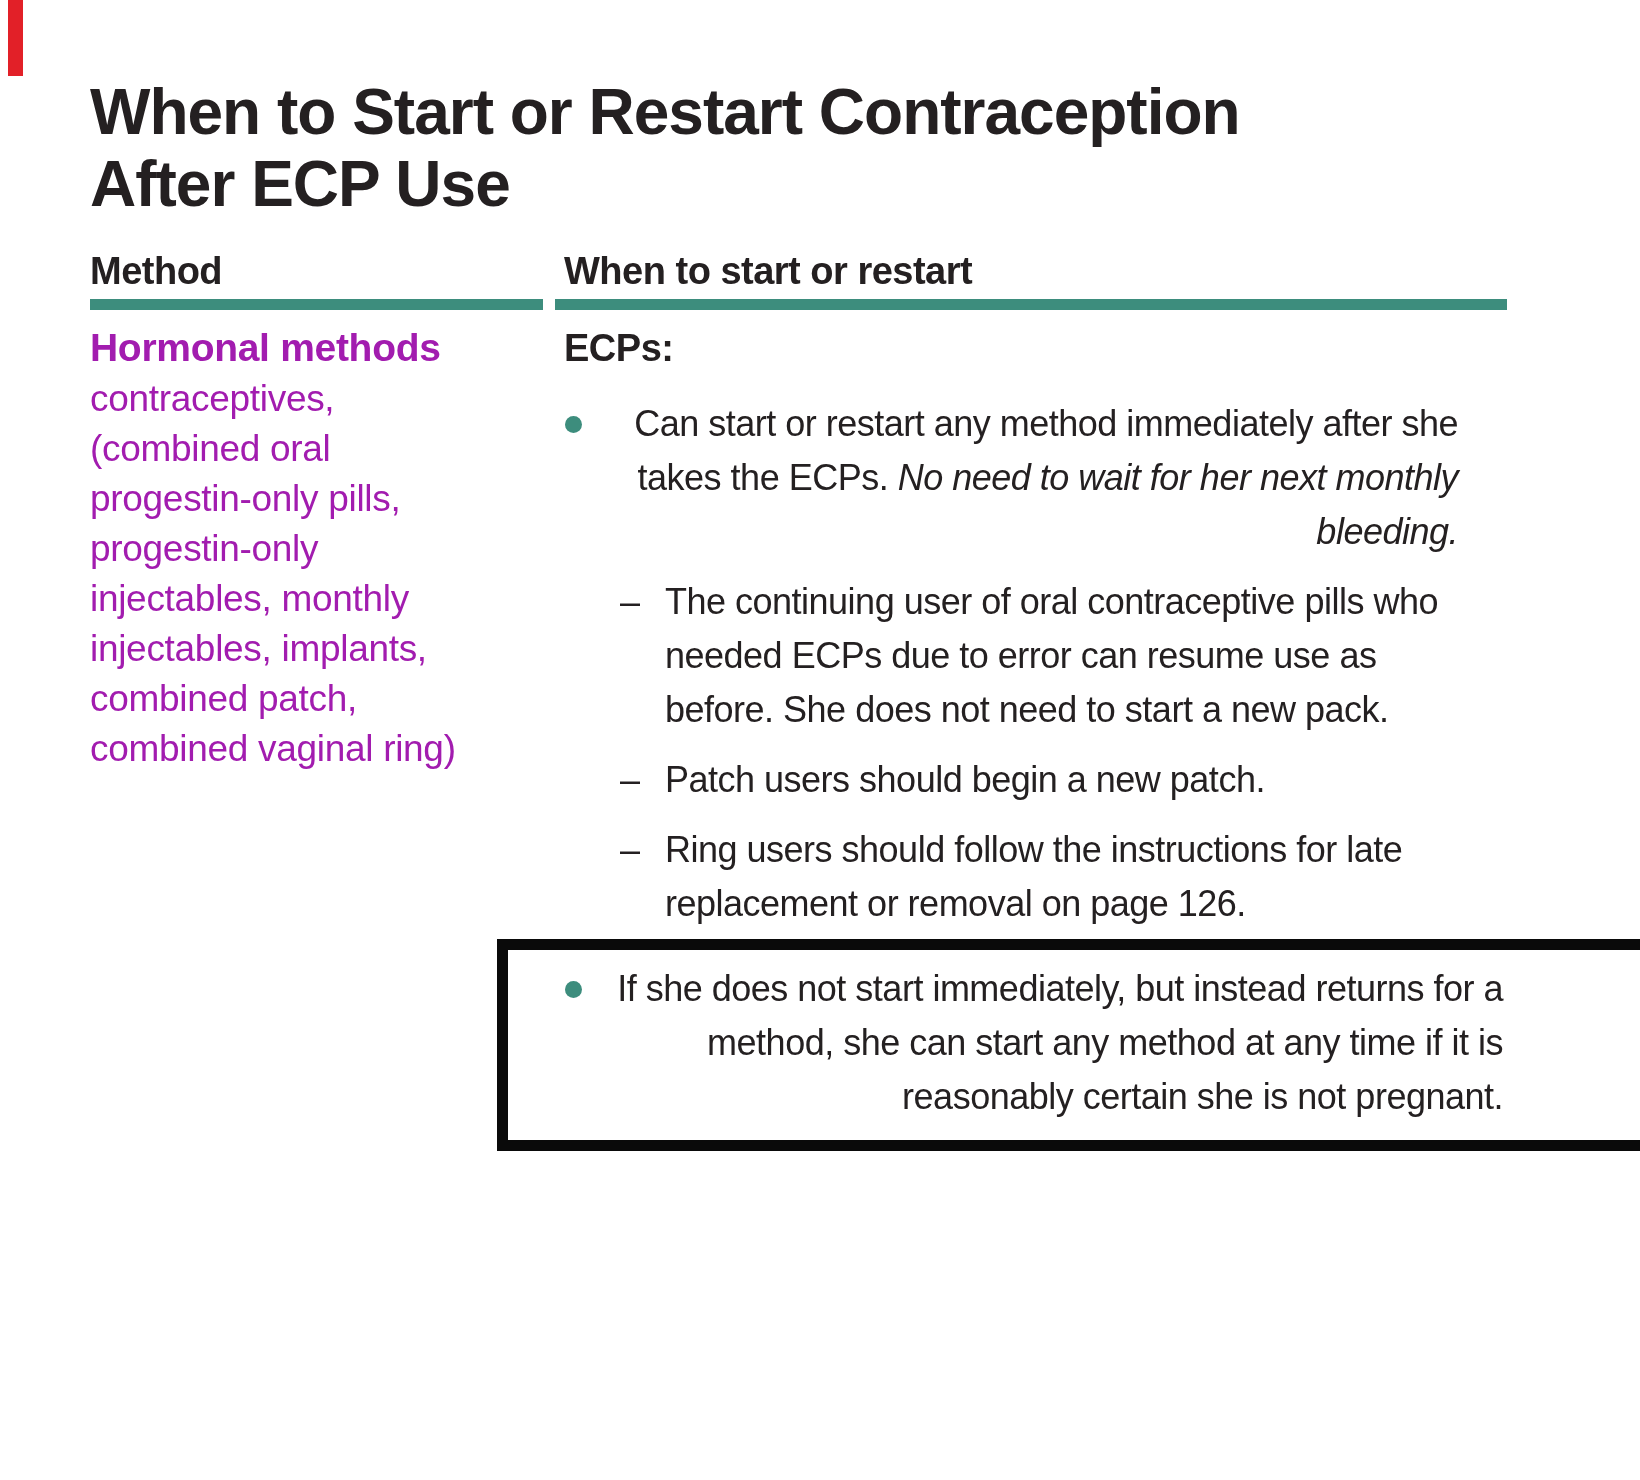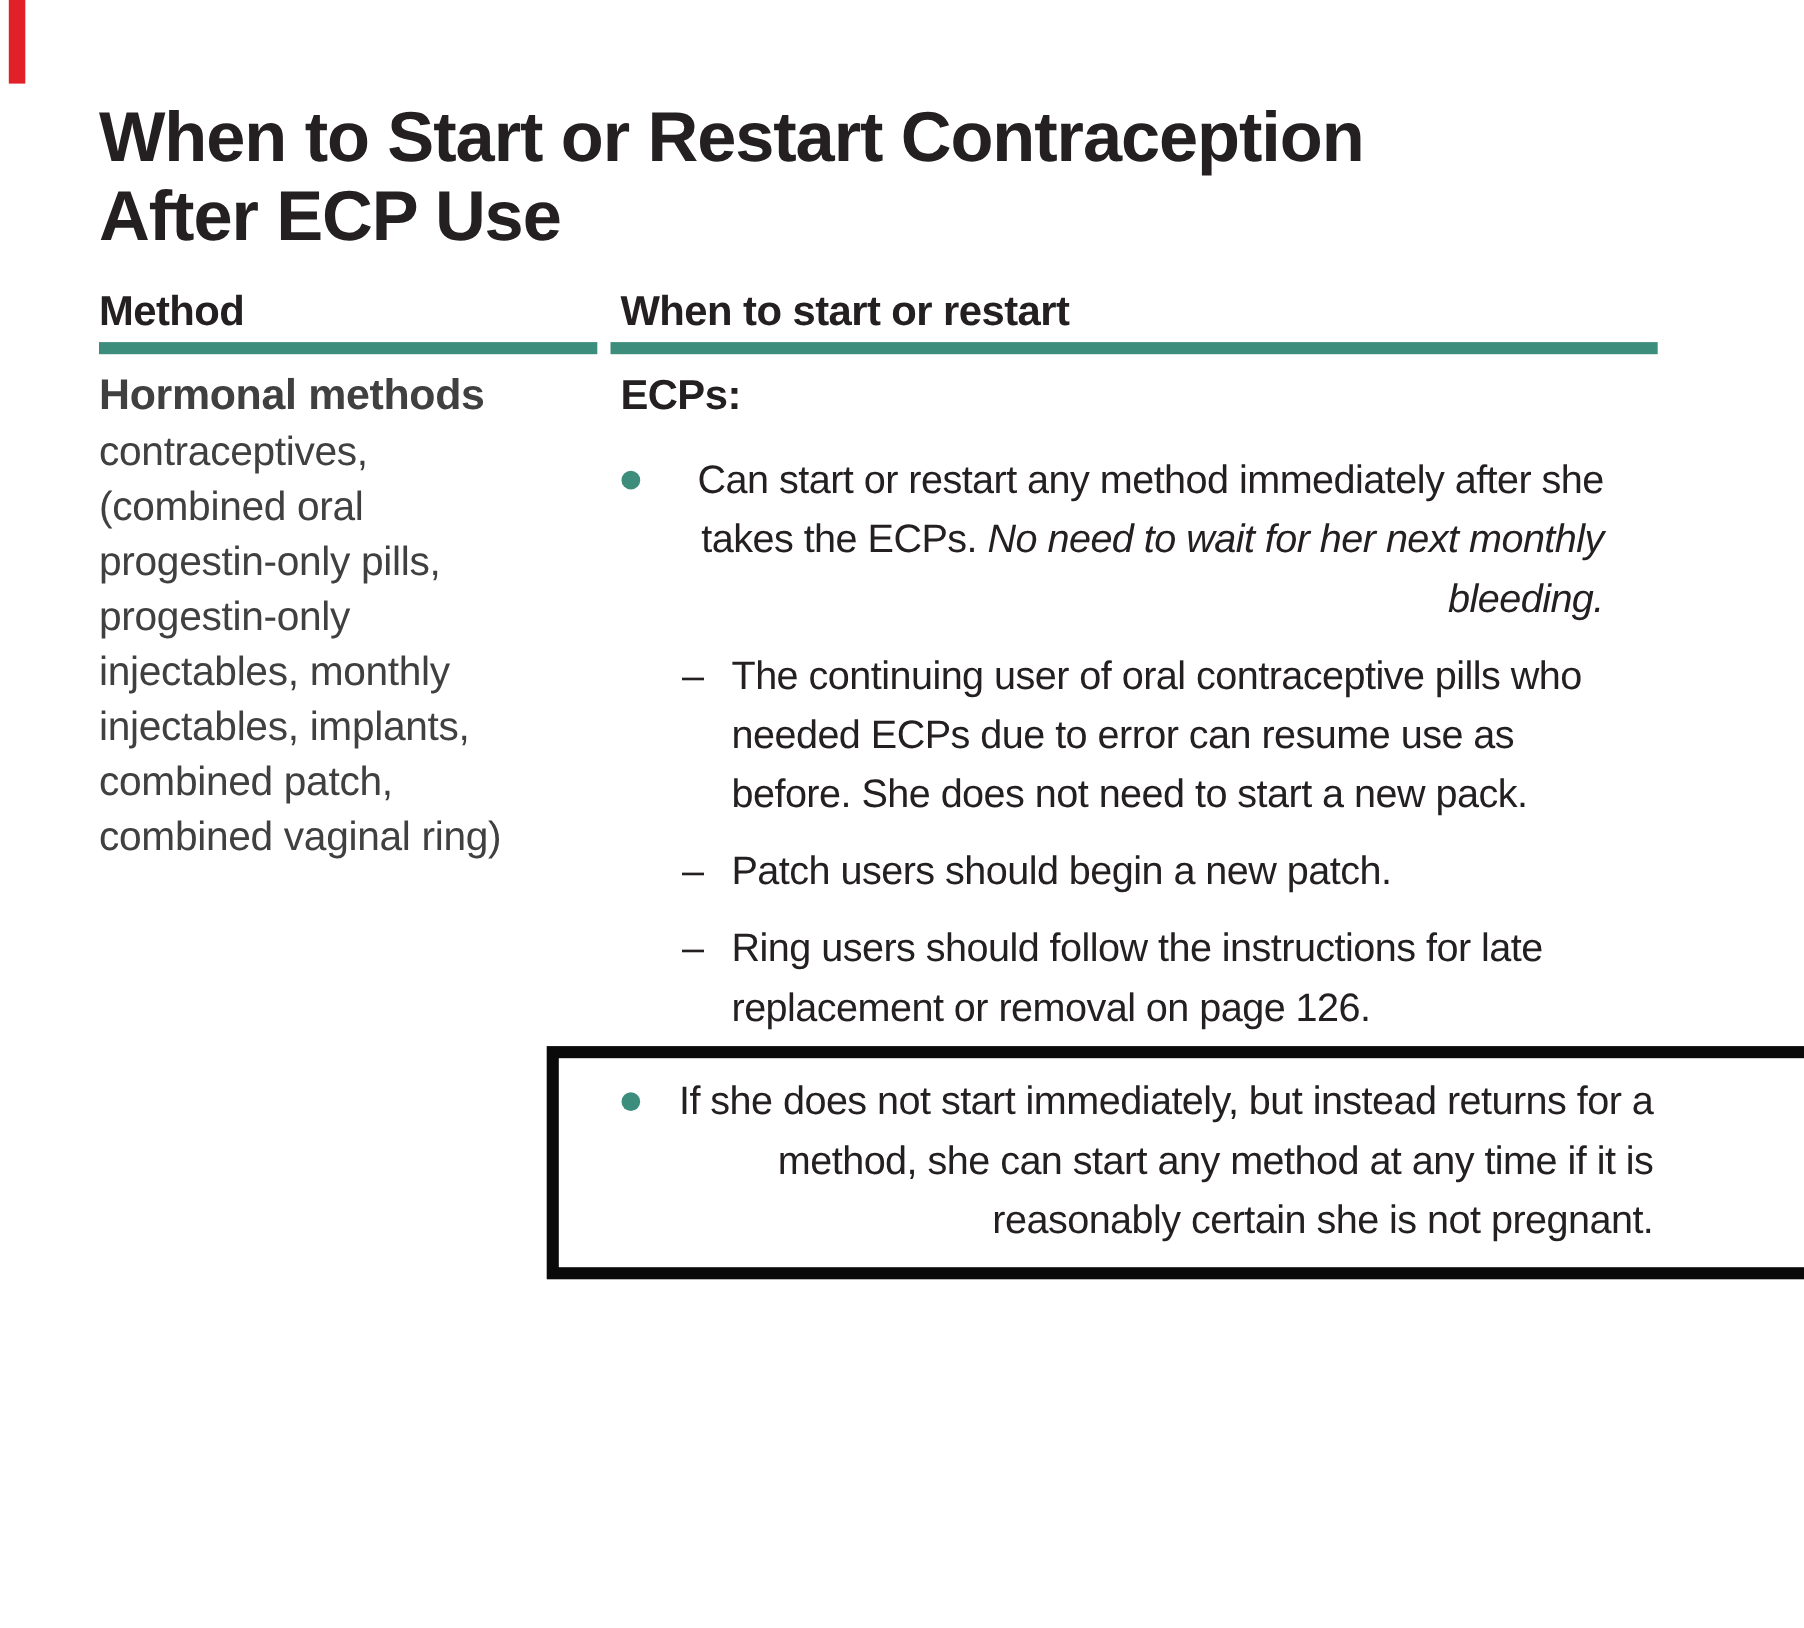--- a/index.html
+++ b/index.html
@@ -2,38 +2,38 @@
 <html><head>
 <meta charset="utf-8">
 <style>
   html,body{margin:0;padding:0;background:#ffffff;}
   .page{
     position:relative;width:1640px;height:1480px;overflow:hidden;
     background:#ffffff;color:#242021;
     font-family:"Liberation Sans",sans-serif;
   }
   .ribbon{position:absolute;left:8px;top:0;width:15px;height:76px;background:#e22028;}
-  .content{position:absolute;left:90px;top:12px;width:1450px;}
+  .content{position:absolute;left:90px;top:0;width:1450px;}
 
   .title{margin:76px 0 0 0;font-size:64px;line-height:72px;font-weight:bold;
          letter-spacing:-1px;color:#242021;}
   .title-line{display:block;}
 
   .thead{display:grid;grid-template-columns:455px 1fr;margin-top:28px;}
   .th{font-size:38px;font-weight:bold;line-height:46px;letter-spacing:-0.5px;}
   .th-when{padding-left:19px;}
 
   .rule{margin-top:5px;width:1417px;display:flex;}
   .rule-seg{height:11px;background:#3d8d7d;}
   .rule-left{width:453px;}
   .rule-right{margin-left:12px;width:952px;}
 
   .trow{display:grid;grid-template-columns:455px 1fr;margin-top:12px;}
 
-  .cell-method{color:#404040;font-size:37px;line-height:50px;letter-spacing:-0.3px;}
+  .cell-method{color:#a21caf;font-size:37px;line-height:50px;letter-spacing:-0.3px;}
   .method-name{font-size:39px;font-weight:bold;line-height:52px;}
   .detail-line{display:block;}
 
   .cell-when{padding-left:19px;font-size:36px;line-height:54px;letter-spacing:-0.5px;}
   .when-heading{font-size:38px;font-weight:bold;line-height:53px;letter-spacing:-0.5px;}
   .when-heading-line{display:block;}
 
   .bullet-item{position:relative;padding-left:49px;margin-top:22px;max-width:845px;text-align:right;}
   .bullet-dot{position:absolute;left:1px;top:19px;width:17px;height:17px;
               border-radius:50%;background:#3d8d7d;}

